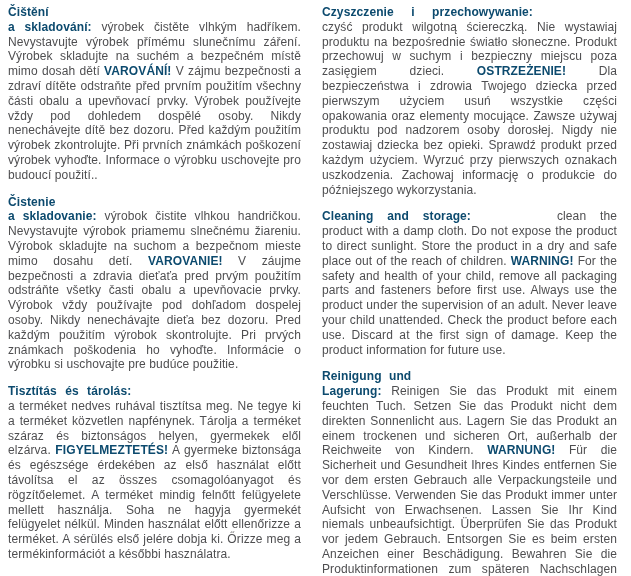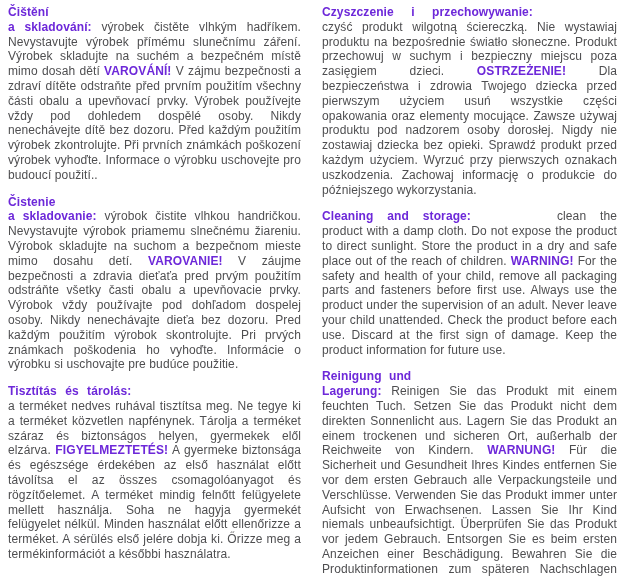--- a/index.html
+++ b/index.html
@@ -26,21 +26,21 @@
   .section {
     margin: 0 0 12px 0;
     font-size: 12px;
     line-height: 14.8px;
     text-align: justify;
     color: #4e4e50;
     letter-spacing: 0.1px;
   }
   .section b {
     font-weight: 700;
-    color: #6d28d9;
+    color: #0c4a6e;
   }
   .spacer {
     display: inline-block;
     height: 1px;
   }
 </style>
 </head>
 <body>
 
 <div class="page">

